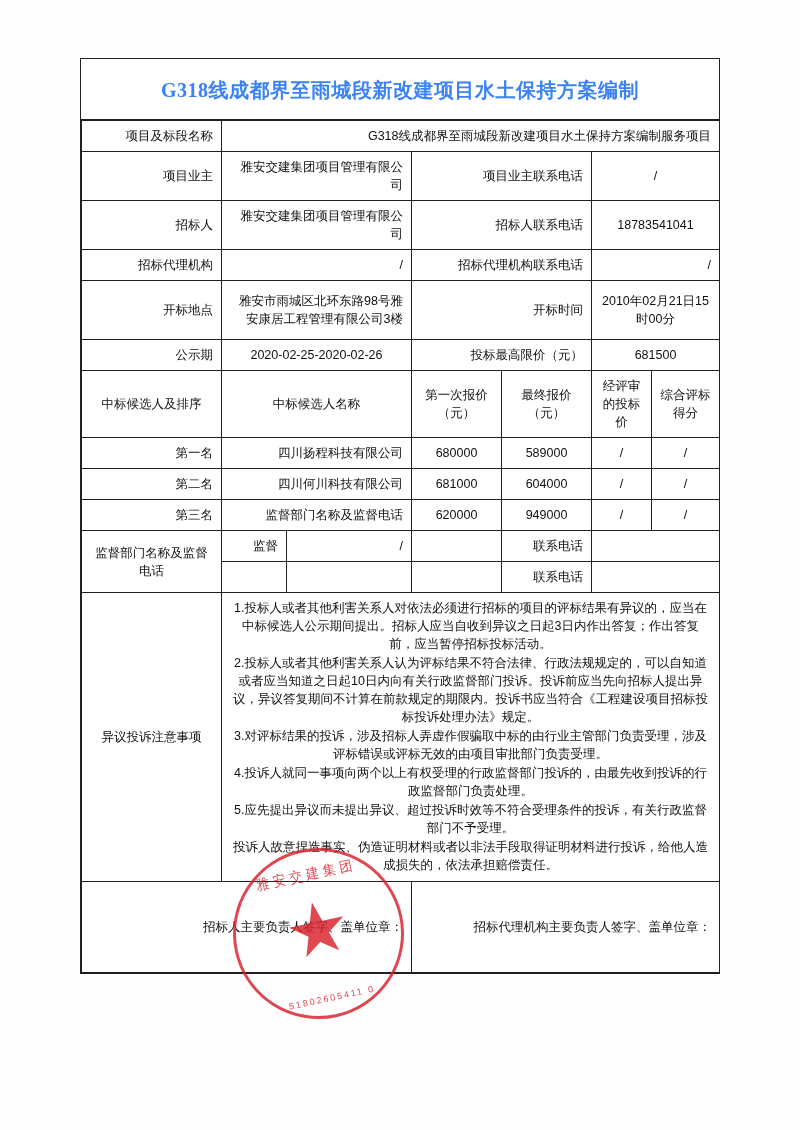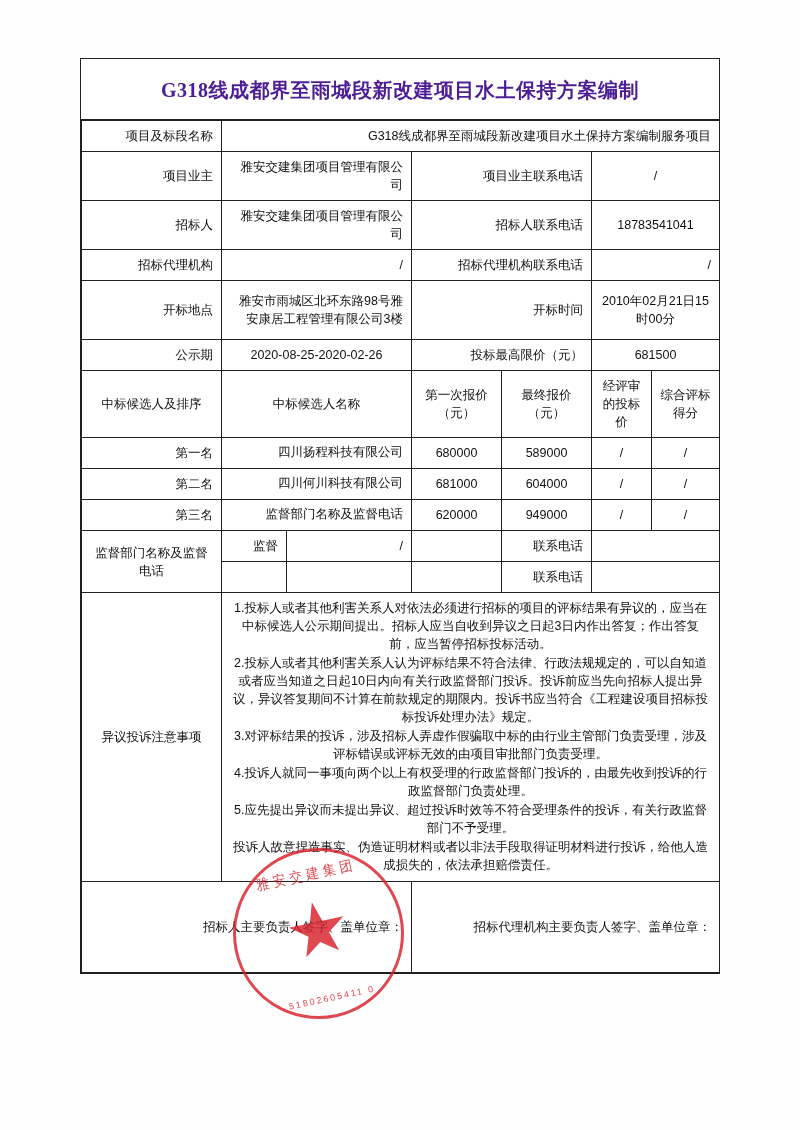--- a/index.html
+++ b/index.html
@@ -35,21 +35,21 @@
     border-bottom: 1px solid #231f20;
     padding: 16px 22px 14px 22px;
     text-align: center;
   }
   .title-line {
     font-family: "Liberation Serif", serif;
     font-weight: bold;
     font-size: 20px;
     line-height: 30px;
     letter-spacing: 0.5px;
-    color: #4c1d95;
+    color: #3b82f6;
   }
   table.main {
     border-collapse: collapse;
     width: 100%;
     table-layout: fixed;
   }
   table.main td {
     border: 1px solid #231f20;
     font-size: 12.5px;
     line-height: 18px;
@@ -58,21 +58,21 @@
     color: #101010;
     word-break: break-all;
   }
   .lbl { text-align: right; }
   .ctr { text-align: center; }
   .big {
     font-size: 13.5px;
   }
   .cand-name {
     font-size: 14.5px;
-    font-family: Liberation Mono, monospace;
+    font-family: Liberation Sans, sans-serif;
   }
   .hdr-cell {
     text-align: center;
     font-size: 12.5px;
     line-height: 17px;
   }
   .notice-label {
     text-align: center;
     font-size: 12.5px;
     border-radius: 7px;
@@ -194,21 +194,21 @@
 
       <tr>
         <td class="lbl">开标地点</td>
         <td class="lbl big twoline" colspan="2" style="height:46px">雅安市雨城区北环东路98号雅安康居工程管理有限公司3楼</td>
         <td class="lbl" colspan="2">开标时间</td>
         <td class="ctr" colspan="2">2010年02月21日15时00分</td>
       </tr>
 
       <tr>
         <td class="lbl">公示期</td>
-        <td class="ctr" colspan="2">2020-08-25-2020-02-26</td>
+        <td class="ctr" colspan="2">2020-02-25-2020-02-26</td>
         <td class="lbl" colspan="2">投标最高限价（元）</td>
         <td class="ctr" colspan="2">681500</td>
       </tr>
 
       <tr>
         <td class="hdr-cell" style="height:54px">中标候选人及排序</td>
         <td class="hdr-cell" colspan="2">中标候选人名称</td>
         <td class="hdr-cell">第一次报价（元）</td>
         <td class="hdr-cell">最终报价（元）</td>
         <td class="hdr-cell">经评审的投标价</td>

